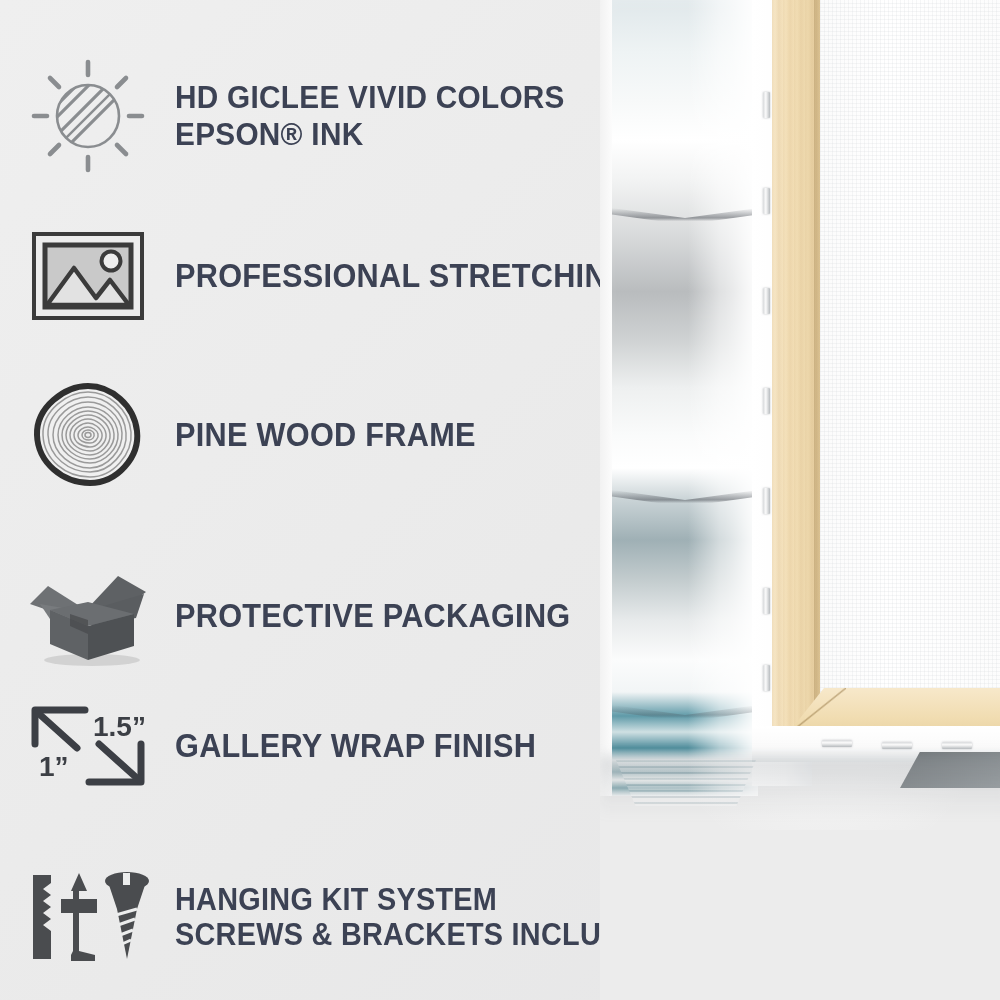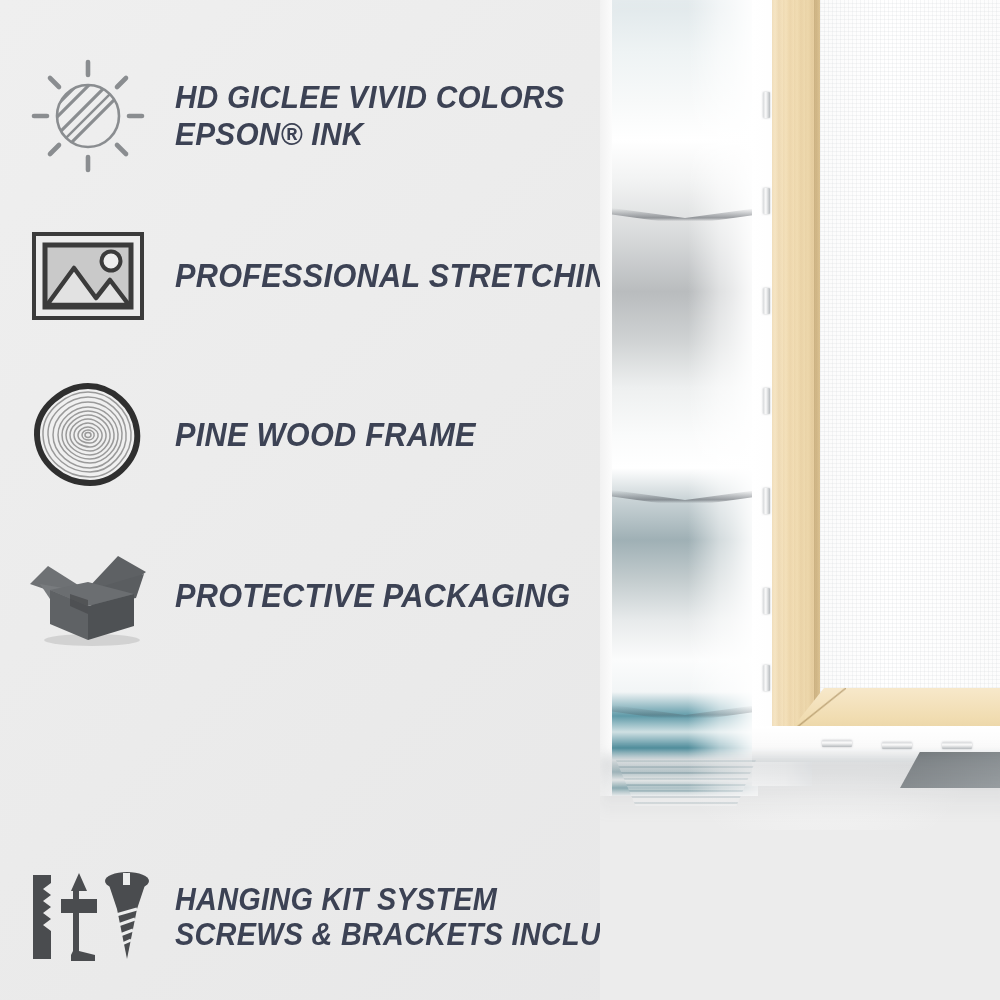--- a/index.html
+++ b/index.html
@@ -21,21 +21,20 @@
     overflow: hidden;
   }
 
   
   .features {
     position: absolute;
     left: 0;
     top: 0;
     width: 620px;
     height: 705px;
-    font-style: italic;
   }
   .feature-row {
     position: absolute;
     left: 0;
     width: 620px;
     display: flex;
     align-items: center;
   }
   .icon-cell {
     width: 175px;
@@ -56,21 +55,21 @@
     transform-origin: left center;
     white-space: nowrap;
   }
   .label-line {
     display: block;
   }
 
   .row-1 { top: 48px;  height: 135px; }
   .row-2 { top: 218px; height: 115px; }
   .row-3 { top: 375px; height: 120px; align-items: center; }
-  .row-4 { top: 536px; height: 120px; }
+  .row-4 { top: 556px; height: 120px; }
   .row-5 { top: 688px; height: 115px; }
   .row-6 { top: 857px; height: 120px; }
 
   .row-1 .label-cell { font-size: 32px; }
   .row-6 .label-cell { font-size: 31px; }
 
   
   .product-photo {
     position: absolute;
     left: 600px;
@@ -383,20 +382,38 @@
           <path d="M24 46 L62 38 L108 50 L62 62 Z" fill="#6b6e71"></path>
 
           <path d="M44 50 L62 56 L62 70 L44 62 Z" fill="#47494c" opacity="0.7"></path>
         </svg>
       </div>
       <div class="label-cell">
         <span class="label-line">PROTECTIVE PACKAGING</span>
       </div>
     </div>
 
+    <div class="feature-row row-5">
+      <div class="icon-cell">
+        <svg class="ic" width="130" height="100" viewBox="0 0 130 100">
+
+          <path d="M12 48 L12 14 L62 14" fill="none" stroke="#3c3f45" stroke-width="7" stroke-linecap="round" stroke-linejoin="round"></path>
+          <line x1="14" y1="16" x2="54" y2="52" stroke="#3c3f45" stroke-width="7" stroke-linecap="round"></line>
+
+          <path d="M118 48 L118 86 L66 86" fill="none" stroke="#3c3f45" stroke-width="7" stroke-linecap="round" stroke-linejoin="round"></path>
+          <line x1="116" y1="84" x2="76" y2="48" stroke="#3c3f45" stroke-width="7" stroke-linecap="round"></line>
+
+          <text x="70" y="40" fill="#3c3f45" font-family="Liberation Sans, sans-serif" font-size="28" font-weight="bold">1.5”</text>
+          <text x="16" y="80" fill="#3c3f45" font-family="Liberation Sans, sans-serif" font-size="28" font-weight="bold">1”</text>
+        </svg>
+      </div>
+      <div class="label-cell">
+        <span class="label-line">GALLERY WRAP FINISH</span>
+      </div>
+    </div>
 
     <div class="feature-row row-6">
       <div class="icon-cell">
         <svg class="ic" width="130" height="96" viewBox="0 0 130 96">
 
           <path d="M10 6 L28 6 L28 14 L20 20 L28 26 L20 32 L28 38 L20 44 L28 50 L20 56 L28 62 L28 90 L10 90 Z" fill="#4a4c4f"></path>
 
           <path d="M58 4 L66 22 L58 22 L58 30 L76 30 L76 44 L58 44 L58 82 L74 86 L74 92 L50 92 L50 86 L52 82 L52 44 L40 44 L40 30 L52 30 L52 22 L50 22 Z" transform="translate(-2,0)" fill="#4a4c4f"></path>
 
           <g transform="translate(88,0)">

